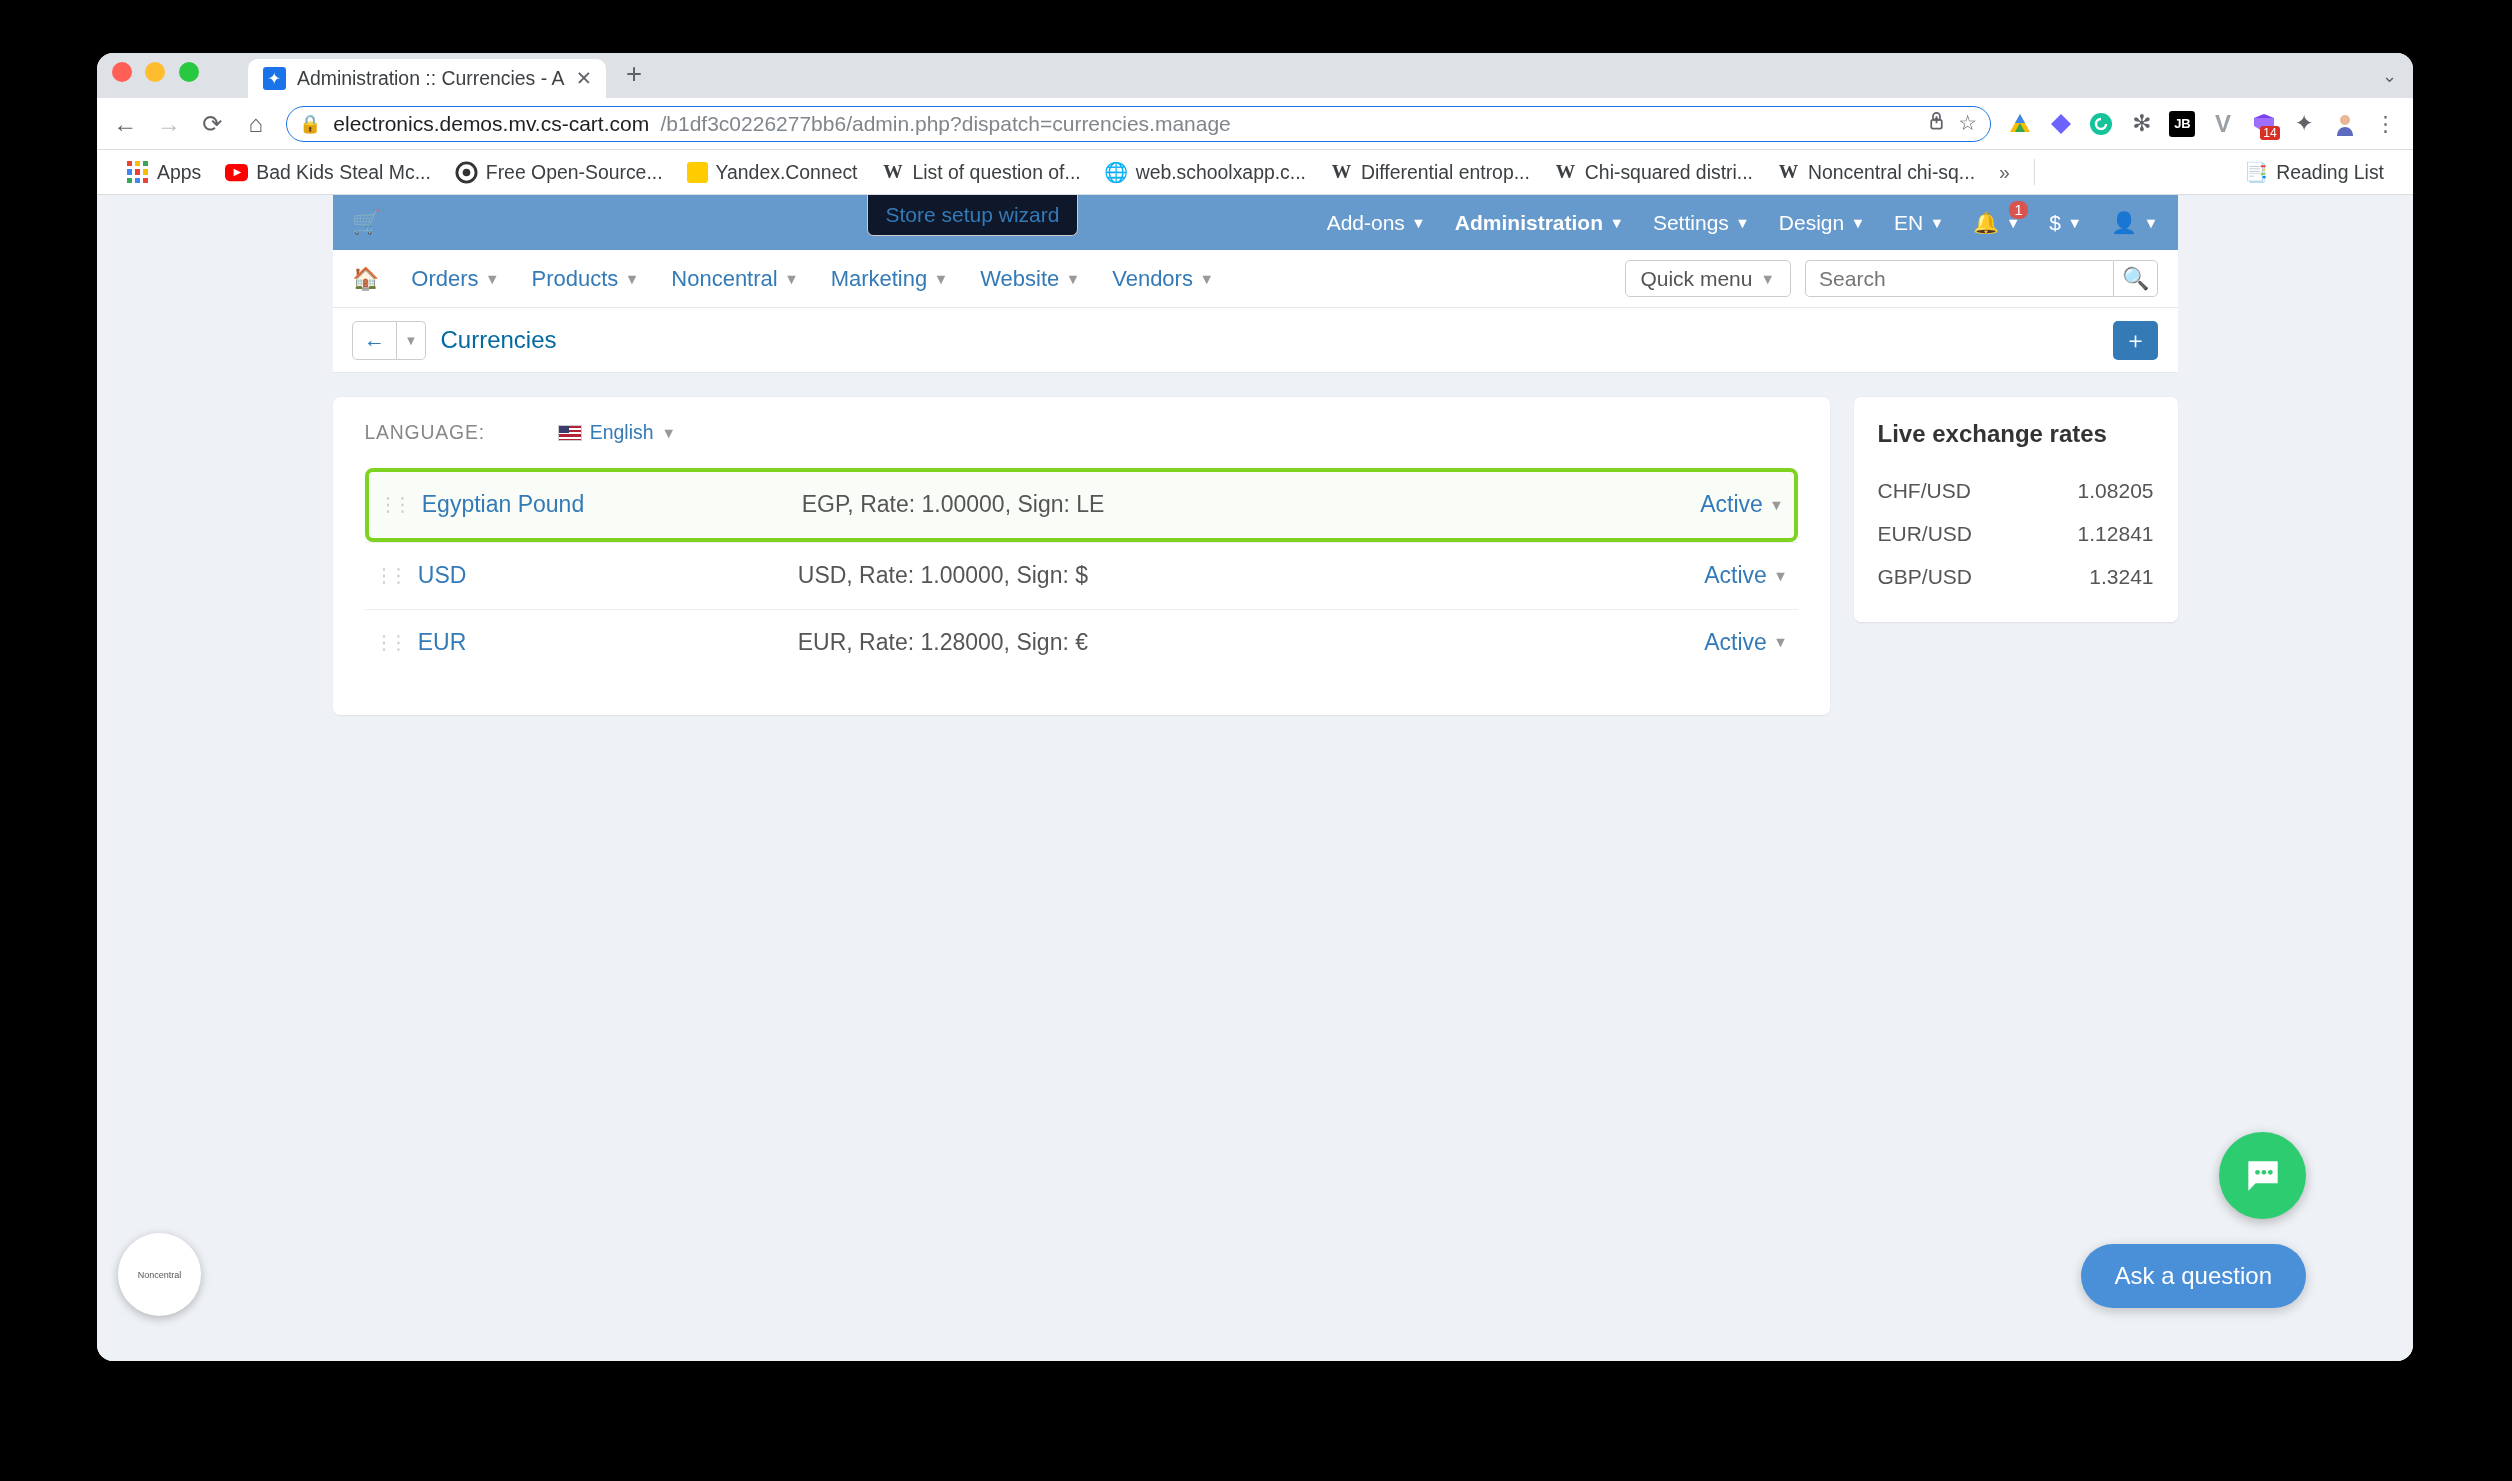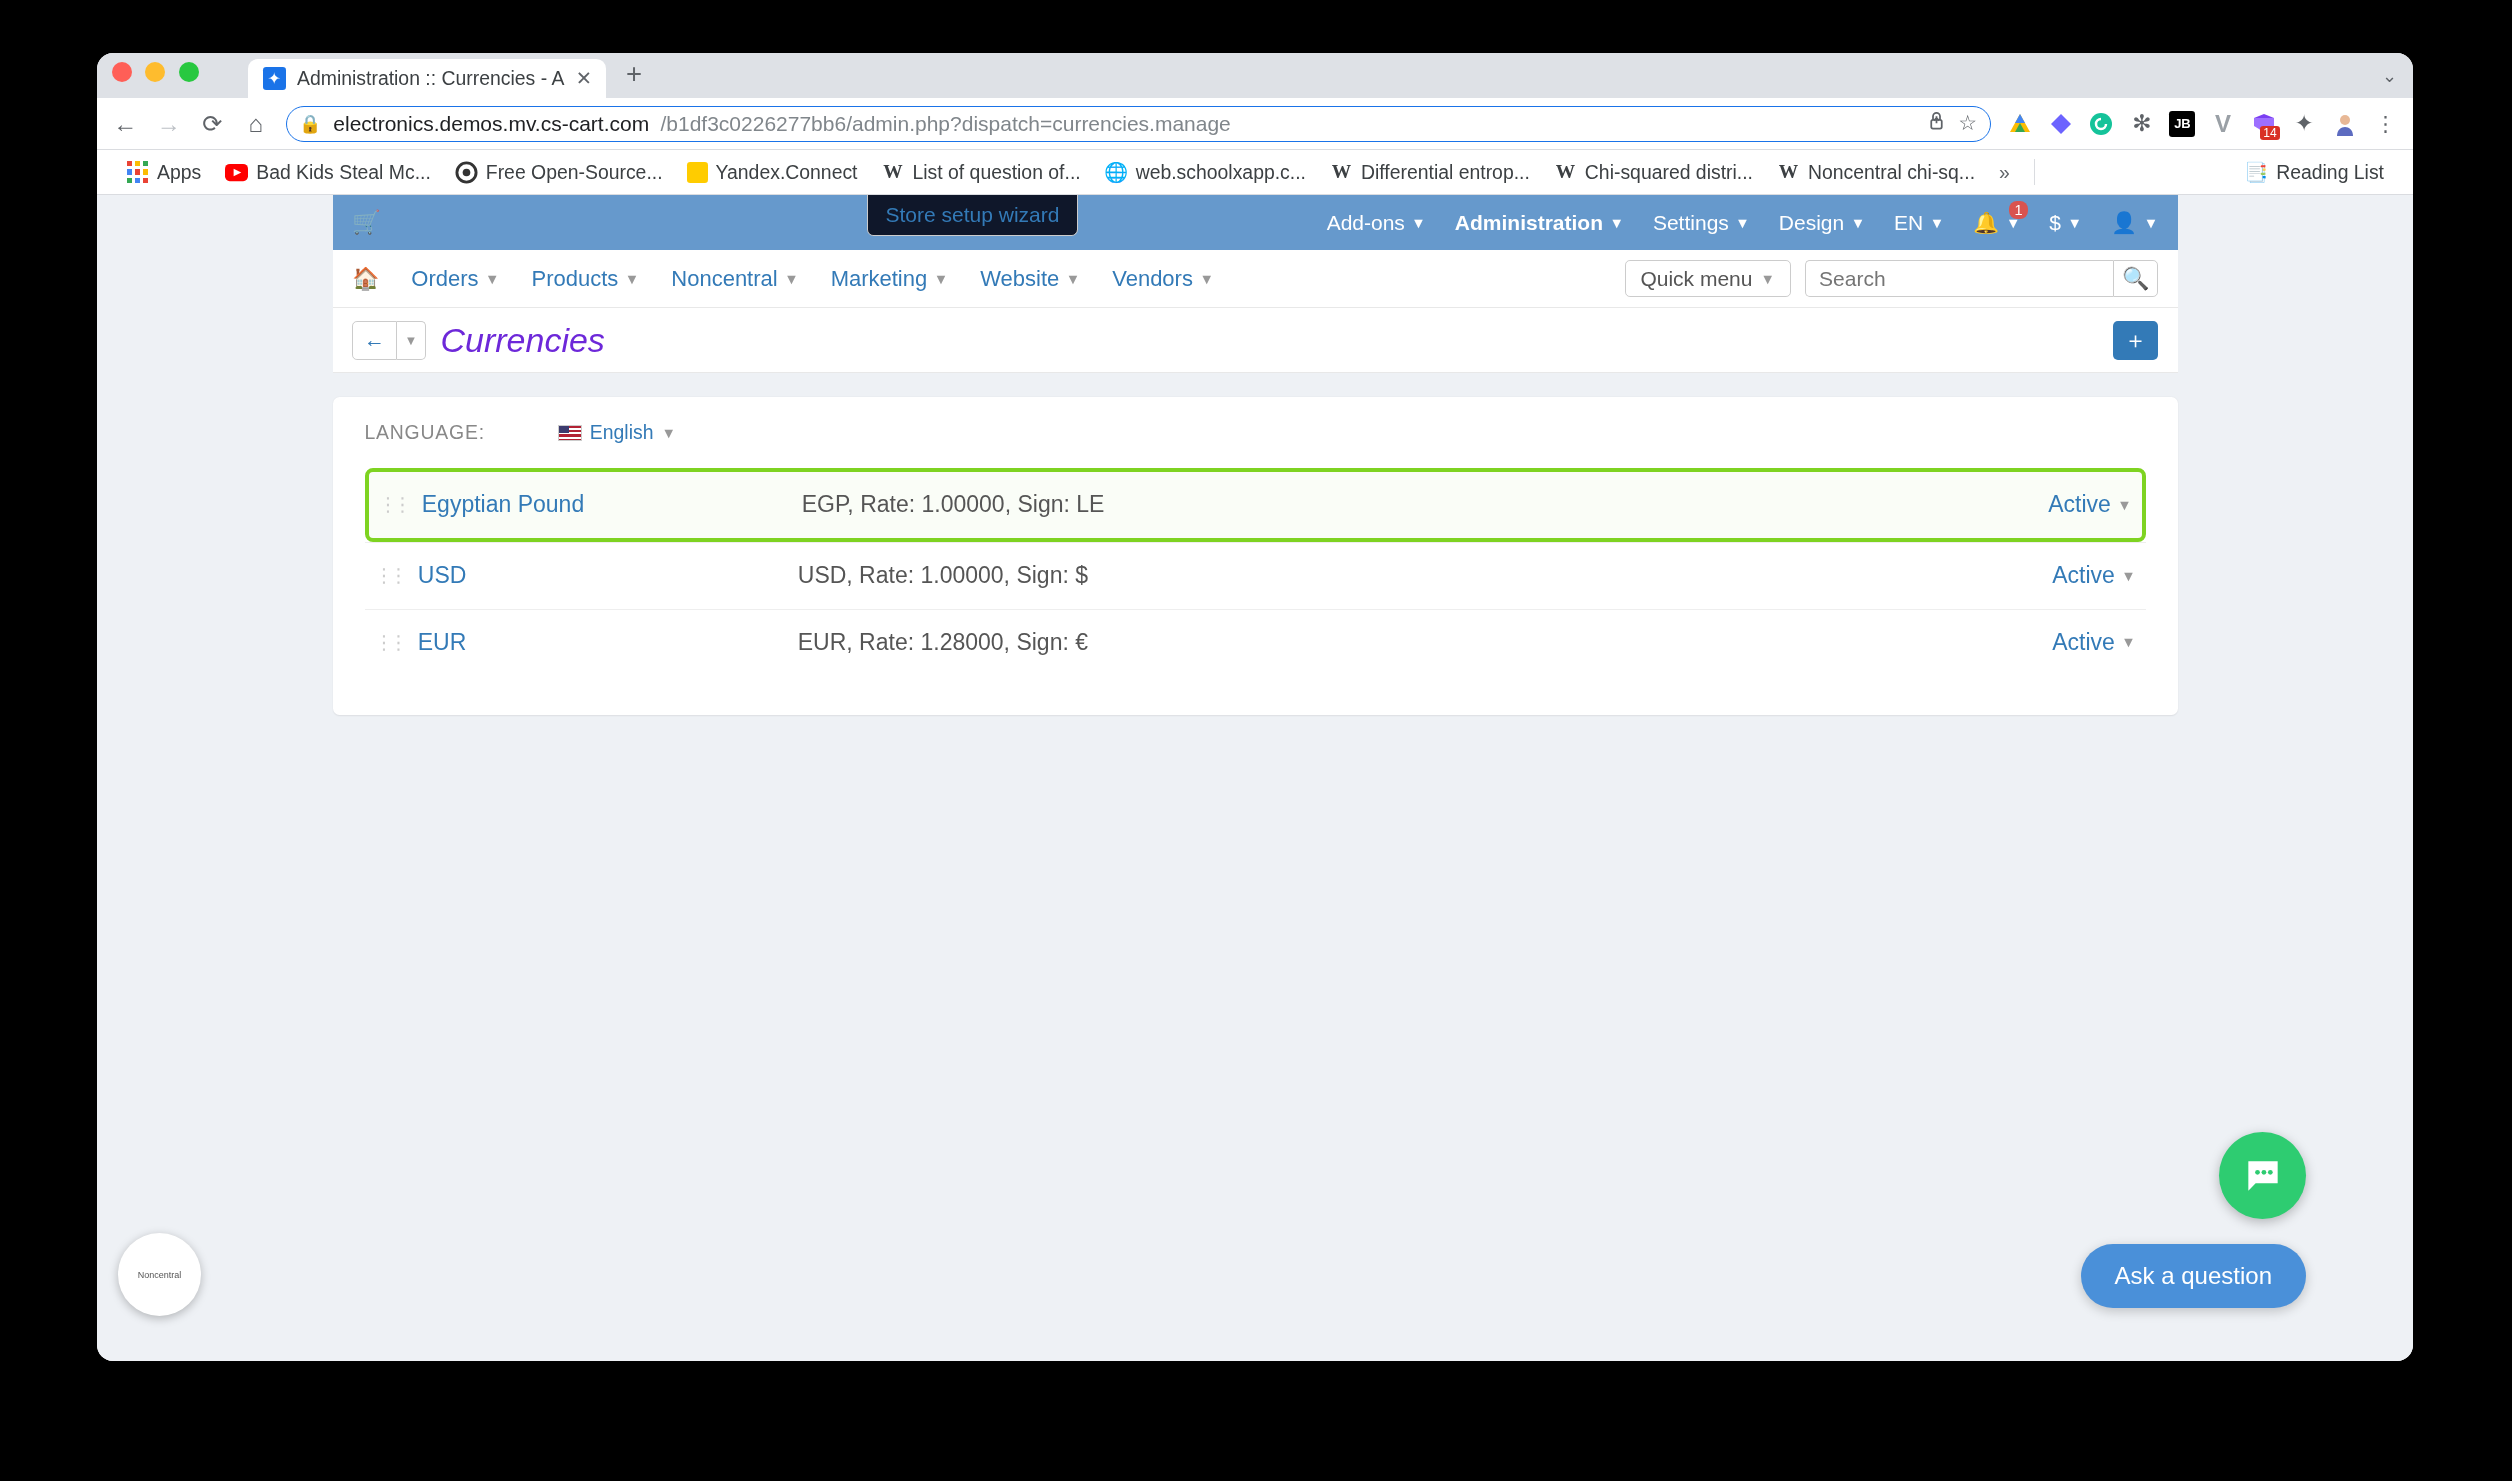--- a/index.html
+++ b/index.html
@@ -52,21 +52,21 @@
   .white-right{margin-left:auto; display:flex; gap:14.6px; align-items:center;}
   .qmenu{border:0.8px solid #ccc; border-radius:4.9px; height:37px; display:flex; align-items:center; padding:0 14.6px; font-size:21px; color:#555; gap:8px;}
   .search-group{display:flex;}
   .search-input{border:0.8px solid #ccc; border-right:none; border-radius:4.9px 0 0 4.9px; height:37px; width:308px; padding:0 13px; font-size:21px;}
   .search-btn{border:0.8px solid #ccc; border-radius:0 4.9px 4.9px 0; height:37px; width:45px; display:flex; align-items:center; justify-content:center; color:#337ab7; background:#fff;}
 
   .title-bar { height:65px; background:#fff; border-bottom:0.8px solid #e8e8e8; display:flex; align-items:center; padding:0 19.4px; gap:14.6px;}
   .backgrp{display:flex;}
   .back-btn{border:0.8px solid #ccc; border-radius:4.9px 0 0 4.9px; height:39px; width:45px; display:flex; align-items:center; justify-content:center; color:#337ab7; background:#fff; font-size:21px;}
   .back-dd{border:0.8px solid #ccc; border-left:none; border-radius:0 4.9px 4.9px 0; height:39px; width:29px; display:flex; align-items:center; justify-content:center; color:#666;}
-  .page-title{font-size:34px; color:#6d28d9; font-weight:400;font-style:italic;}
+  .page-title{font-size:24px; color:#0369a1; font-weight:400;}
   .add-btn{margin-left:auto; background:#337ab7; color:#fff; border:none; border-radius:4.9px; height:39px; width:45px; font-size:23px; display:flex; align-items:center; justify-content:center;}
 
   .content-row{display:flex; gap:24px; padding:24px 0;}
   .main-panel{flex:1; background:#fff; border-radius:6.5px; padding:24px 32px 40px; box-shadow:0 0.8px 1.6px rgba(0,0,0,.08);}
   .lang-row{display:flex; align-items:center; gap:73px; font-size:19.4px; margin-bottom:24px;}
   .lang-label{color:#888; letter-spacing:0.8px;}
   .lang-val{color:#337ab7; display:flex; align-items:center; gap:8px;}
   .flag{width:24px;height:16px; background:linear-gradient(#b22234 0 15%, #fff 15% 30%, #b22234 30% 45%, #fff 45% 60%, #b22234 60% 75%, #fff 75% 90%, #b22234 90%); position:relative; border:0.8px solid #ccc;}
   .flag::before{content:""; position:absolute; top:0; left:0; width:45%; height:55%; background:#3c3b6e;}
 
@@ -361,20 +361,35 @@
             <span class="drag-handle">⋮⋮</span>
             <span class="curr-name">EUR</span>
             <span class="curr-detail">EUR, Rate: 1.28000, Sign: €</span>
             <div class="curr-status">
                 <span>Active</span>
                 <span class="caret" style="color:#999">▼</span>
               </div>
           </div>
         </div>
 
+        <div class="side-panel">
+          <div class="side-title">Live exchange rates</div>
+          <div class="rate-row">
+              <span>CHF/USD</span>
+              <span>1.08205</span>
+            </div>
+          <div class="rate-row">
+              <span>EUR/USD</span>
+              <span>1.12841</span>
+            </div>
+          <div class="rate-row">
+              <span>GBP/USD</span>
+              <span>1.3241</span>
+            </div>
+        </div>
       </div>
     </div>
   </div>
 
   <div class="avatar-badge">Noncentral</div>
   <div class="chat-fab">
     <svg viewBox="0 0 24 24">
         <path d="M4 4h16v12H8l-4 4z" fill="#fff"></path>
         <circle cx="9" cy="10" r="1.3" fill="#2ecc71"></circle>
         <circle cx="12.5" cy="10" r="1.3" fill="#2ecc71"></circle>

